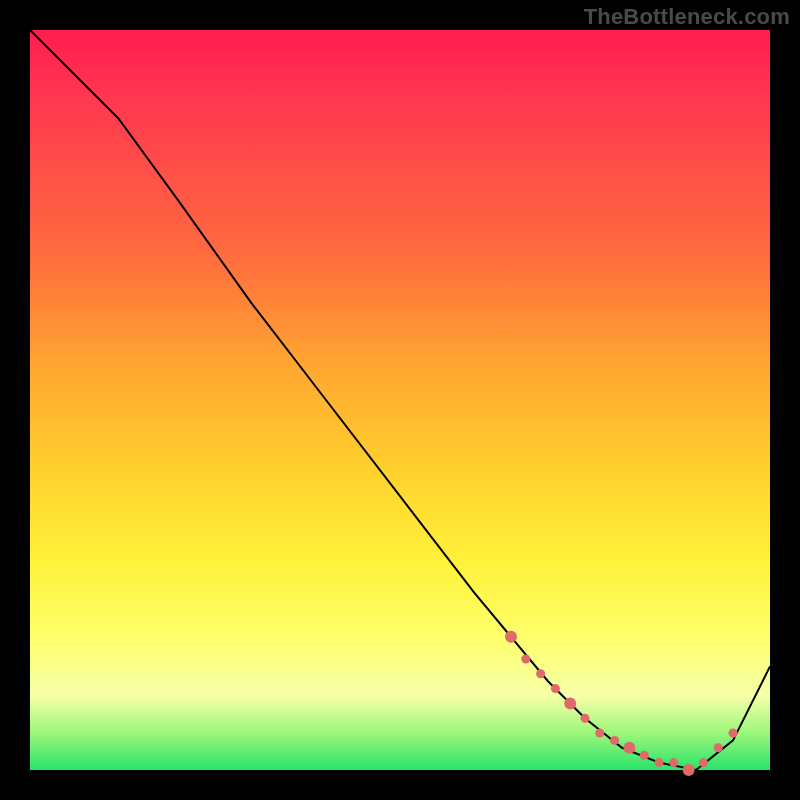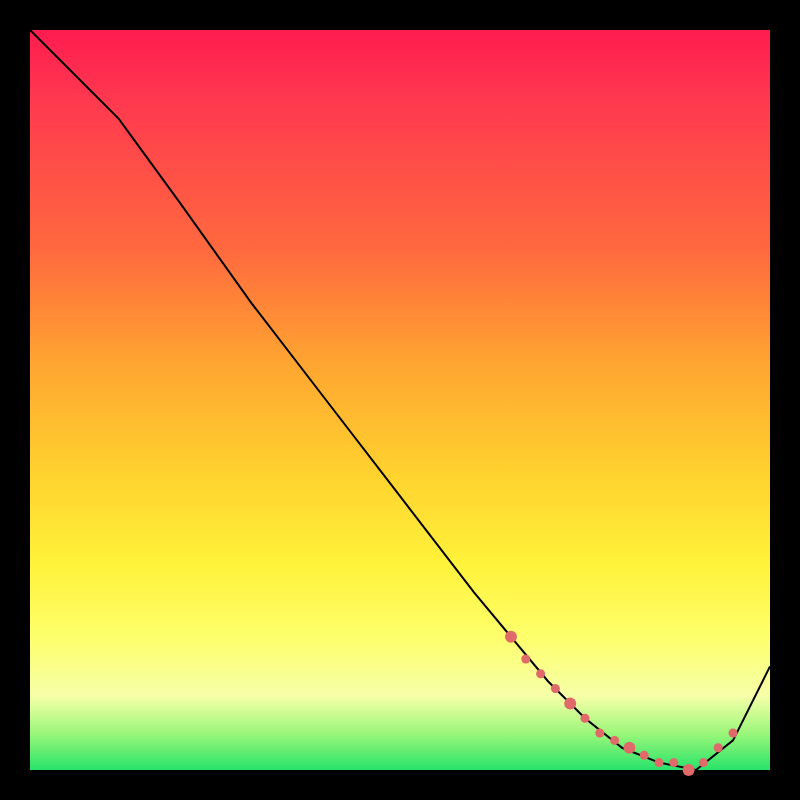--- a/index.html
+++ b/index.html
@@ -63,20 +63,21 @@
   }
   .dots circle {
     fill: #e06a6a;
     stroke: none;
   }
 </style>
 </head>
 <body>
 
 <div class="frame">
+  <div class="watermark">TheBottleneck.com</div>
 
   <div class="plot">
     <svg class="curve" viewBox="0 0 740 740">
       <path id="curve-path" d="M0.0 0.0 L59.2 59.2 L88.8 88.8 L148.0 170.2 L222.0 273.8 L296.0 370.0 L370.0 466.2 L444.0 562.4 L481.0 606.8 L518.0 651.2 L555.0 688.2 L592.0 717.8 L629.0 732.6 L666.0 740.0 L703.0 710.4 L740.0 636.4"></path>
       <g class="dots" id="dots-group">
           <circle cx="481.0" cy="606.8" r="6"></circle>
           <circle cx="495.8" cy="629.0" r="4.5"></circle>
           <circle cx="510.6" cy="643.8" r="4.5"></circle>
           <circle cx="525.4" cy="658.6" r="4.5"></circle>
           <circle cx="540.2" cy="673.4" r="6"></circle>

